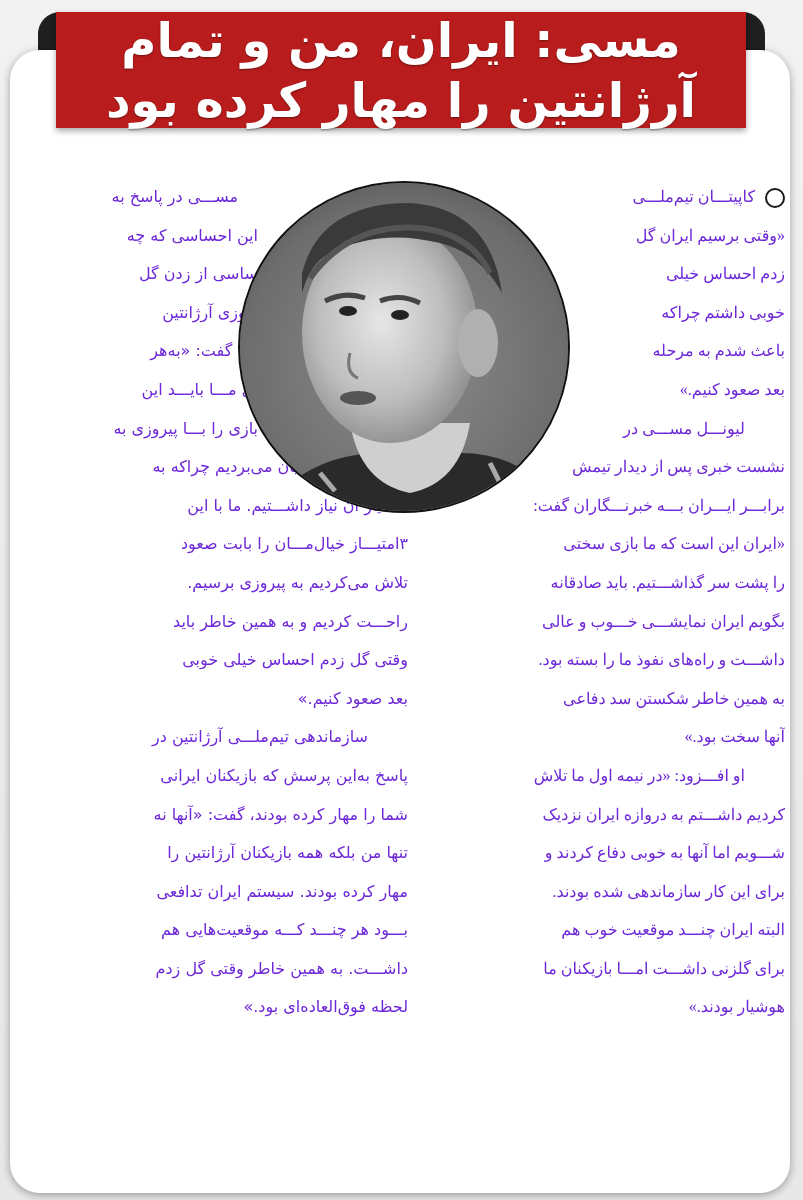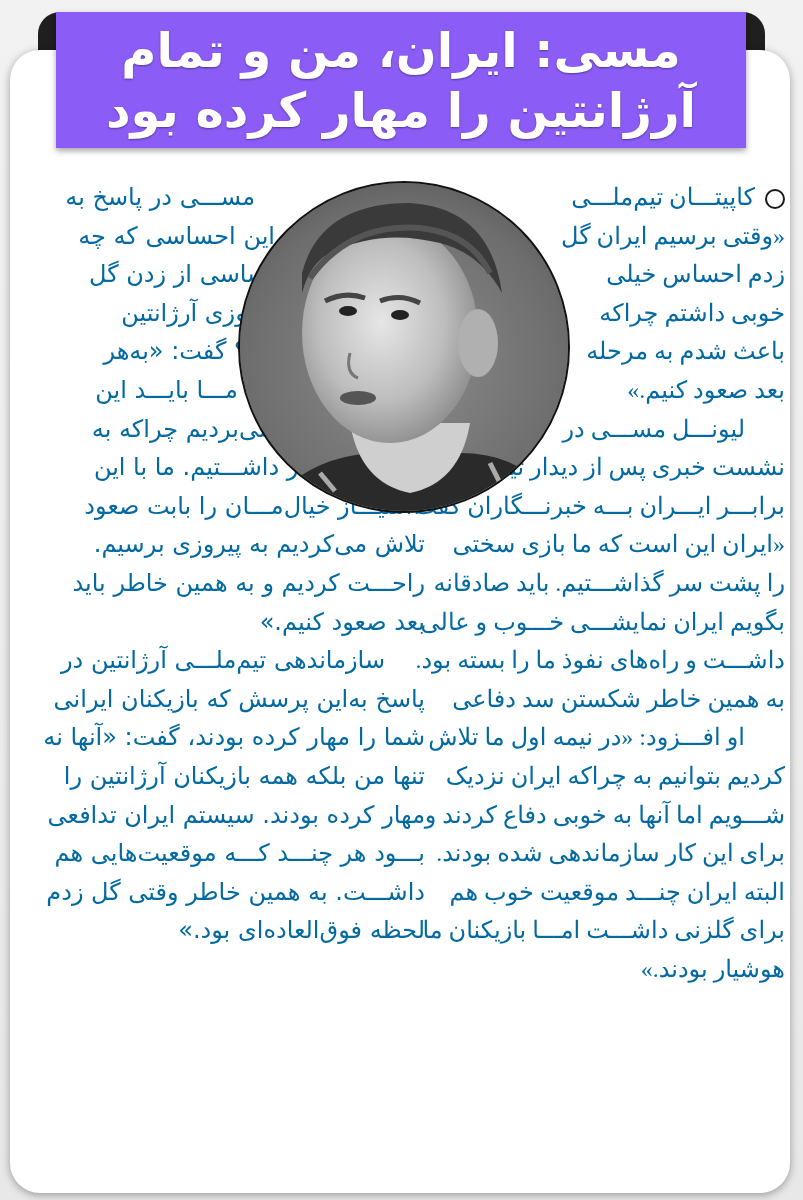--- a/index.html
+++ b/index.html
@@ -16,39 +16,38 @@
     .tab-dark {
       position: absolute; top: 12px; left: 38px; width: 727px; height: 60px;
       background: #1f1f1f; border-radius: 22px 22px 0 0;
     }
     .card {
       position: absolute; left: 10px; top: 50px; width: 780px; height: 1143px;
       background: #ffffff; border-radius: 30px;
       box-shadow: 0 2px 8px rgba(0,0,0,0.35);
     }
     .title-box {
-      position: absolute; left: 56px; top: 12px; width: 690px; height: 136px;
-      background: #8b5cf6;
+      position: absolute; left: 56px; top: 12px; width: 690px; height: 116px;
+      background: #b91c1c;
       box-shadow: 0 3px 6px rgba(0,0,0,0.35);
       display: flex; flex-direction: column; align-items: center; justify-content: center;
       direction: rtl;
       z-index: 3;
     }
     .title-line {
       color: #ffffff; font-weight: bold; font-size: 48px; line-height: 60px;
       font-family: "DejaVu Sans", sans-serif;
       text-shadow: 0 1px 2px rgba(0,0,0,0.4);
       white-space: nowrap;
     }
     .col {
       position: absolute; direction: rtl; text-align: justify;
-      font-size: 24px; line-height: 38.6px; color: #0369a1;
+      font-size: 16px; line-height: 38.6px; color: #6d28d9;
       font-family: "DejaVu Sans", sans-serif;
       z-index: 2;
-      margin-left: 17px;
     }
     .col .line { display: block; white-space: nowrap; overflow: hidden; text-align: right; }
     .col-right { right: 18px; top: 178px; width: 370px; font-family: Liberation Serif, serif; }
     .col-left { left: 28px; top: 178px; width: 380px; }
     .bullet { display: inline-block; width: 16px; height: 16px; border: 2px solid #1a1a1a; border-radius: 50%; margin-left: 10px; vertical-align: middle; }
     .indent { padding-right: 40px; }
     .photo {
       position: absolute; left: 238px; top: 181px; width: 328px; height: 328px;
       border-radius: 50%; border: 2px solid #111;
       overflow: hidden; z-index: 4;
@@ -108,41 +107,44 @@
   <span class="line">باعث شدم به مرحله</span>
   <span class="line">بعد صعود کنیم.»</span>
   <span class="line indent">لیونـــل مســـی در</span>
   <span class="line">نشست خبری پس از دیدار تیمش</span>
   <span class="line">برابـــر ایـــران بـــه خبرنـــگاران گفت:</span>
   <span class="line">«ایران این است که ما بازی سختی</span>
   <span class="line">را پشت سر گذاشـــتیم. باید صادقانه</span>
   <span class="line">بگویم ایران نمایشـــی خـــوب و عالی</span>
   <span class="line">داشـــت و راه‌های نفوذ ما را بسته بود.</span>
   <span class="line">به همین خاطر شکستن سد دفاعی</span>
+  <span class="line">آنها سخت بود.»</span>
   <span class="line indent">او افـــزود: «در نیمه اول ما تلاش</span>
-  <span class="line">کردیم بتوانیم به چراکه ایران نزدیک</span>
+  <span class="line">کردیم داشـــتم به دروازه ایران نزدیک</span>
   <span class="line">شـــویم اما آنها به خوبی دفاع کردند و</span>
   <span class="line">برای این کار سازماندهی شده بودند.</span>
   <span class="line">البته ایران چنـــد موقعیت خوب هم</span>
   <span class="line">برای گلزنی داشـــت امـــا بازیکنان ما</span>
   <span class="line">هوشیار بودند.»</span>
 </div>
 
 <div class="col col-left">
   <span class="line" style="padding-right:170px">مســـی در پاسخ به</span>
   <span class="line" style="padding-right:150px">این احساسی که چه</span>
   <span class="line" style="padding-right:135px">احساسی از زدن گل</span>
   <span class="line" style="padding-right:130px">پیـــروزی آرژانتین</span>
   <span class="line" style="padding-right:130px">دارید؟ گفت: «به‌هر</span>
   <span class="line" style="padding-right:140px">حال مـــا بایـــد این</span>
+  <span class="line" style="padding-right:150px">بازی را بـــا پیروزی به</span>
   <span class="line" style="padding-right:100px">پایان می‌بردیم چراکه به</span>
   <span class="line">۳امتیاز آن نیاز داشـــتیم. ما با این</span>
   <span class="line">۳امتیـــاز خیال‌مـــان را بابت صعود</span>
   <span class="line">تلاش می‌کردیم به پیروزی برسیم.</span>
   <span class="line">راحـــت کردیم و به همین خاطر باید</span>
+  <span class="line">وقتی گل زدم احساس خیلی خوبی</span>
   <span class="line">بعد صعود کنیم.»</span>
   <span class="line indent">سازماندهی تیم‌ملـــی آرژانتین در</span>
   <span class="line">پاسخ به‌این پرسش که بازیکنان ایرانی</span>
   <span class="line">شما را مهار کرده بودند، گفت: «آنها نه</span>
   <span class="line">تنها من بلکه همه بازیکنان آرژانتین را</span>
   <span class="line">مهار کرده بودند. سیستم ایران تدافعی</span>
   <span class="line">بـــود هر چنـــد کـــه موقعیت‌هایی هم</span>
   <span class="line">داشـــت. به همین خاطر وقتی گل زدم</span>
   <span class="line">لحظه فوق‌العاده‌ای بود.»</span>
 </div>

